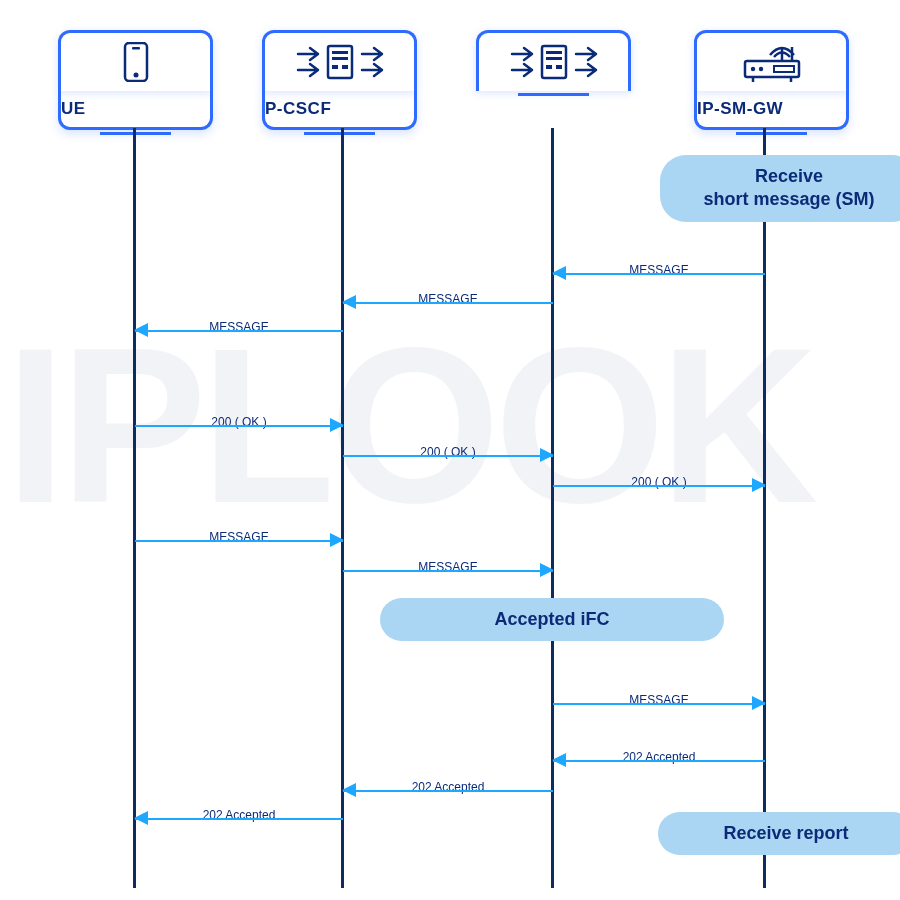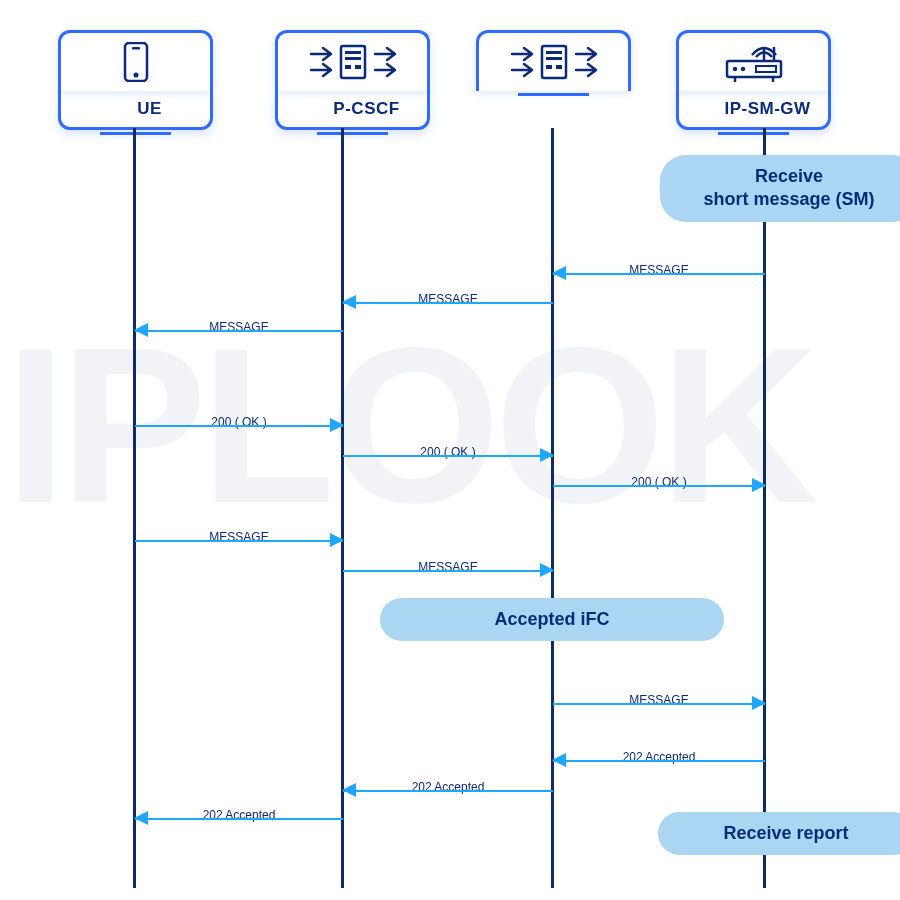--- a/index.html
+++ b/index.html
@@ -48,27 +48,25 @@
     box-shadow: 0 2px 8px rgba(47,107,255,0.18);
   }
   .part .base {
     height: 36px;
     border: 3px solid #2f6bff;
     border-top: none;
     border-radius: 0 0 12px 12px;
     background: #fff;
     display: flex;
     align-items: center;
-    justify-content: center;
     font-size: 17px;
     font-weight: 700;
     color: #0b2a78;
     letter-spacing: 0.5px;
     box-shadow: 0 4px 10px rgba(47,107,255,0.18);
-    padding-left: 28px;
   }
   .part .underline {
     width: 46%;
     height: 3px;
     background: #2f6bff;
     margin: 2px auto 0 auto;
   }
   
   .life {
     position: absolute;
@@ -139,21 +137,21 @@
           <circle cx="14" cy="33" r="2.5" fill="#0b2a78"></circle>
         </svg>
       </span>
     </div>
     <div class="base">
         <span>UE</span>
       </div>
     <div class="underline"></div>
   </div>
 
-  <div class="part" style="left:275px">
+  <div class="part" style="left:262px">
     <div class="tab">
       <span>
         <svg width="96" height="40" viewBox="0 0 96 40">
           <path d="M6 12 h18 M18 6 l8 6 l-8 6" stroke="#0b2a78" stroke-width="2.5" fill="none" stroke-linecap="round" stroke-linejoin="round"></path>
           <path d="M6 28 h18 M18 22 l8 6 l-8 6" stroke="#0b2a78" stroke-width="2.5" fill="none" stroke-linecap="round" stroke-linejoin="round"></path>
           <rect x="36" y="4" width="24" height="32" rx="2" fill="none" stroke="#0b2a78" stroke-width="2.5"></rect>
           <rect x="40" y="9" width="16" height="3" fill="#0b2a78"></rect>
           <rect x="40" y="15" width="16" height="3" fill="#0b2a78"></rect>
           <rect x="40" y="23" width="6" height="4" fill="#0b2a78"></rect>
           <rect x="50" y="23" width="6" height="4" fill="#0b2a78"></rect>
@@ -180,21 +178,21 @@
           <rect x="40" y="23" width="6" height="4" fill="#0b2a78"></rect>
           <rect x="50" y="23" width="6" height="4" fill="#0b2a78"></rect>
           <path d="M70 12 h18 M82 6 l8 6 l-8 6" stroke="#0b2a78" stroke-width="2.5" fill="none" stroke-linecap="round" stroke-linejoin="round"></path>
           <path d="M70 28 h18 M82 22 l8 6 l-8 6" stroke="#0b2a78" stroke-width="2.5" fill="none" stroke-linecap="round" stroke-linejoin="round"></path>
         </svg>
       </span>
     </div>
     <div class="underline"></div>
   </div>
 
-  <div class="part" style="left:676px">
+  <div class="part" style="left:694px">
     <div class="tab">
       <span>
         <svg width="66" height="42" viewBox="0 0 66 42">
           <rect x="6" y="20" width="54" height="16" rx="2" fill="none" stroke="#0b2a78" stroke-width="2.5"></rect>
           <circle cx="14" cy="28" r="2.2" fill="#0b2a78"></circle>
             <circle cx="22" cy="28" r="2.2" fill="#0b2a78"></circle>
           <rect x="35" y="25" width="20" height="6" fill="none" stroke="#0b2a78" stroke-width="2"></rect>
           <line x1="14" y1="36" x2="14" y2="41" stroke="#0b2a78" stroke-width="2.5"></line>
           <line x1="52" y1="36" x2="52" y2="41" stroke="#0b2a78" stroke-width="2.5"></line>
           <line x1="43" y1="20" x2="43" y2="6" stroke="#0b2a78" stroke-width="2.5"></line>

